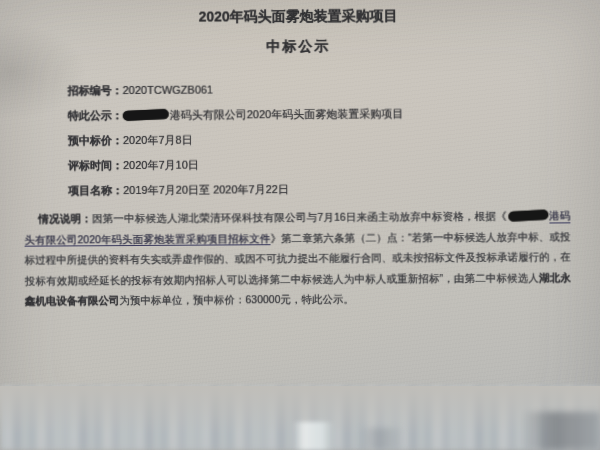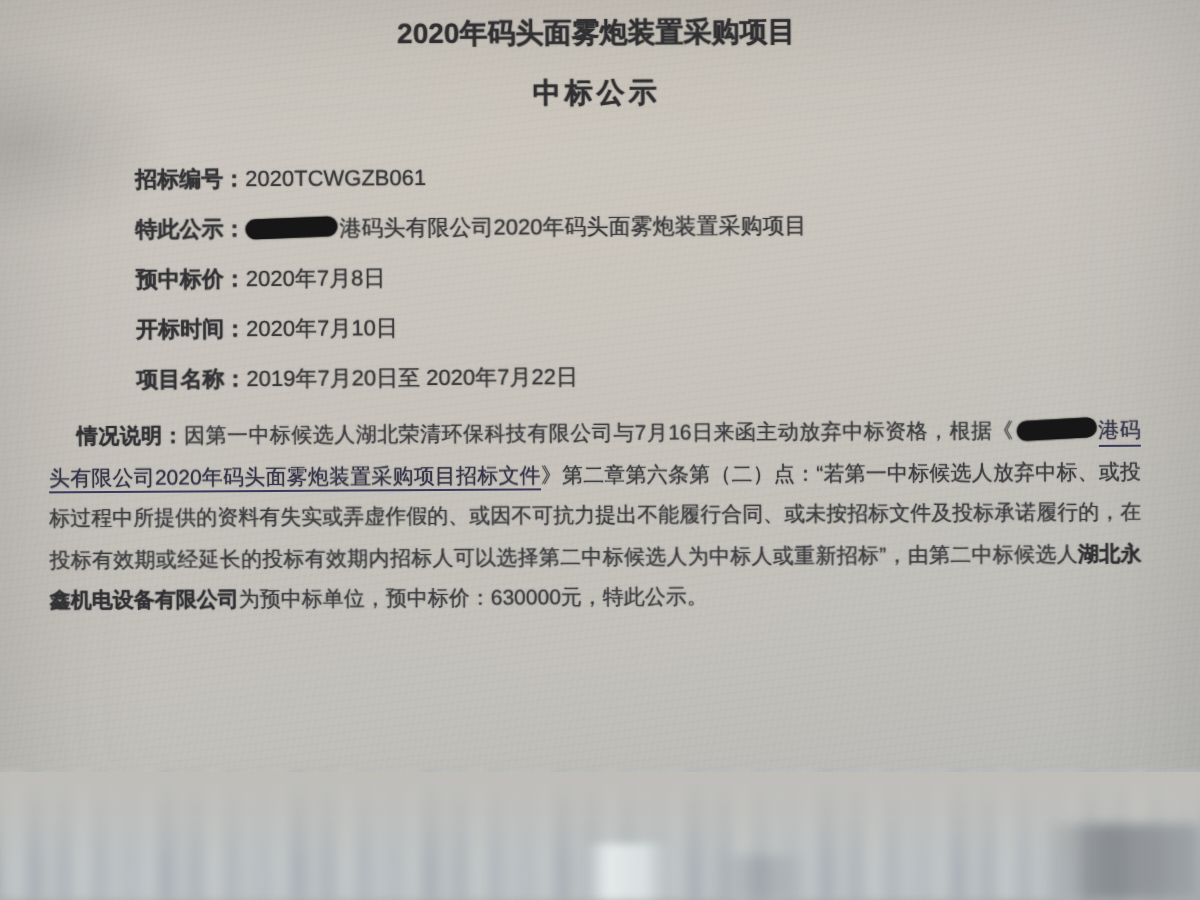--- a/index.html
+++ b/index.html
@@ -100,21 +100,21 @@
       <div class="row">
         <span class="lab">招标编号：</span><span class="val">2020TCWGZB061</span>
       </div>
       <div class="row">
         <span class="lab">特此公示：</span><span class="val"><span class="redact r1"></span><span>港码头有限公司2020年码头面雾炮装置采购项目</span></span>
       </div>
       <div class="row">
         <span class="lab">预中标价：</span><span class="val">2020年7月8日</span>
       </div>
       <div class="row">
-        <span class="lab">开标时间：</span><span class="val">2020年7月10日</span>
+        <span class="lab">评标时间：</span><span class="val">2020年7月10日</span>
       </div>
       <div class="row">
         <span class="lab">项目名称：</span><span class="val">2019年7月20日至 2020年7月22日</span>
       </div>
     </div>
 
     <p class="statement"><span class="b">情况说明：</span><span>因第一中标候选人湖北荣清环保科技有限公司与7月16日来函主动放弃中标资格，根据《</span><span class="redact r2"></span><span class="ul">港码头有限公司2020年码头面雾炮装置采购项目招标文件</span><span>》第二章第六条第（二）点：“若第一中标候选人放弃中标、或投标过程中所提供的资料有失实或弄虚作假的、或因不可抗力提出不能履行合同、或未按招标文件及投标承诺履行的，在投标有效期或经延长的投标有效期内招标人可以选择第二中标候选人为中标人或重新招标”，由第二中标候选人</span><span class="b">湖北永鑫机电设备有限公司</span><span>为预中标单位，预中标价：630000元，特此公示。</span></p>
   </div>
 
   <div class="blur-band">

